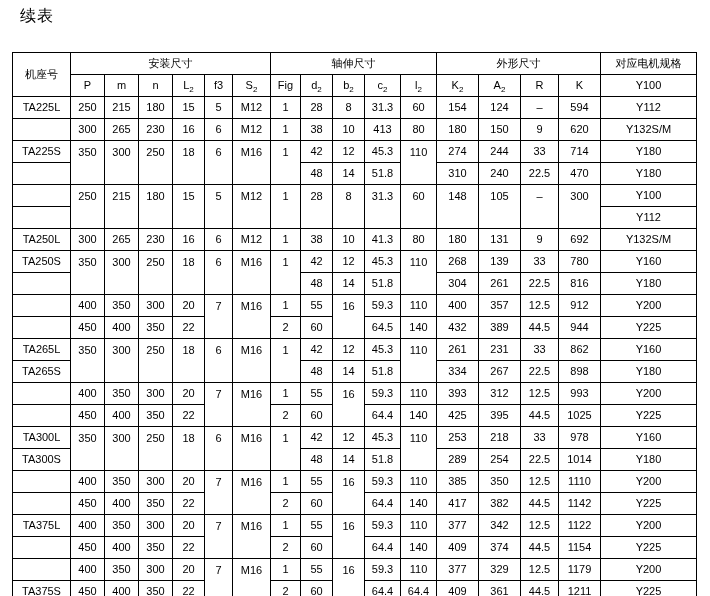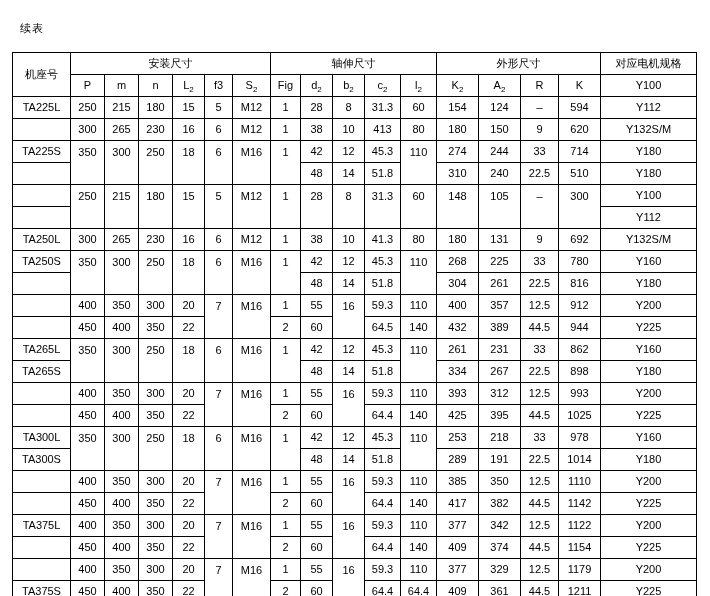--- a/index.html
+++ b/index.html
@@ -11,22 +11,22 @@
     width: 710px;
     height: 596px;
     font-family: "Liberation Sans", sans-serif;
     color: #000000;
     position: relative;
     overflow: hidden;
   }
   .page-caption {
     position: absolute;
     left: 20px;
-    top: 21px;
-    font-size: 11px;
+    top: 6px;
+    font-size: 16px;
     letter-spacing: 1px;
   }
   .table-wrap {
     position: absolute;
     left: 12px;
     top: 52px;
     width: 684px;
   }
   table.spec {
     border-collapse: collapse;
@@ -207,21 +207,21 @@
           <td class="nt"></td>
           <td class="nt"></td>
           <td class="nt"></td>
           <td>48</td>
           <td>14</td>
           <td>51.8</td>
           <td class="nt"></td>
           <td>310</td>
           <td>240</td>
           <td>22.5</td>
-          <td>510</td>
+          <td>470</td>
           <td>Y180</td>
         </tr>
         <tr>
           <td class="model-cell"></td>
           <td class="nb">250</td>
           <td class="nb">215</td>
           <td class="nb">180</td>
           <td class="nb">15</td>
           <td class="nb">5</td>
           <td class="nb">M12</td>
@@ -281,21 +281,21 @@
           <td class="nb">250</td>
           <td class="nb">18</td>
           <td class="nb">6</td>
           <td class="nb">M16</td>
           <td class="nb">1</td>
           <td>42</td>
           <td>12</td>
           <td>45.3</td>
           <td class="nb">110</td>
           <td>268</td>
-          <td>225</td>
+          <td>139</td>
           <td>33</td>
           <td>780</td>
           <td>Y160</td>
         </tr>
         <tr>
           <td class="model-cell"></td>
           <td class="nt"></td>
           <td class="nt"></td>
           <td class="nt"></td>
           <td class="nt"></td>
@@ -452,21 +452,21 @@
           <td class="nt"></td>
           <td class="nt"></td>
           <td class="nt"></td>
           <td class="nt"></td>
           <td class="nt"></td>
           <td>48</td>
           <td>14</td>
           <td>51.8</td>
           <td class="nt"></td>
           <td>289</td>
-          <td>191</td>
+          <td>254</td>
           <td>22.5</td>
           <td>1014</td>
           <td>Y180</td>
         </tr>
         <tr>
           <td class="model-cell"></td>
           <td>400</td>
           <td>350</td>
           <td>300</td>
           <td>20</td>

